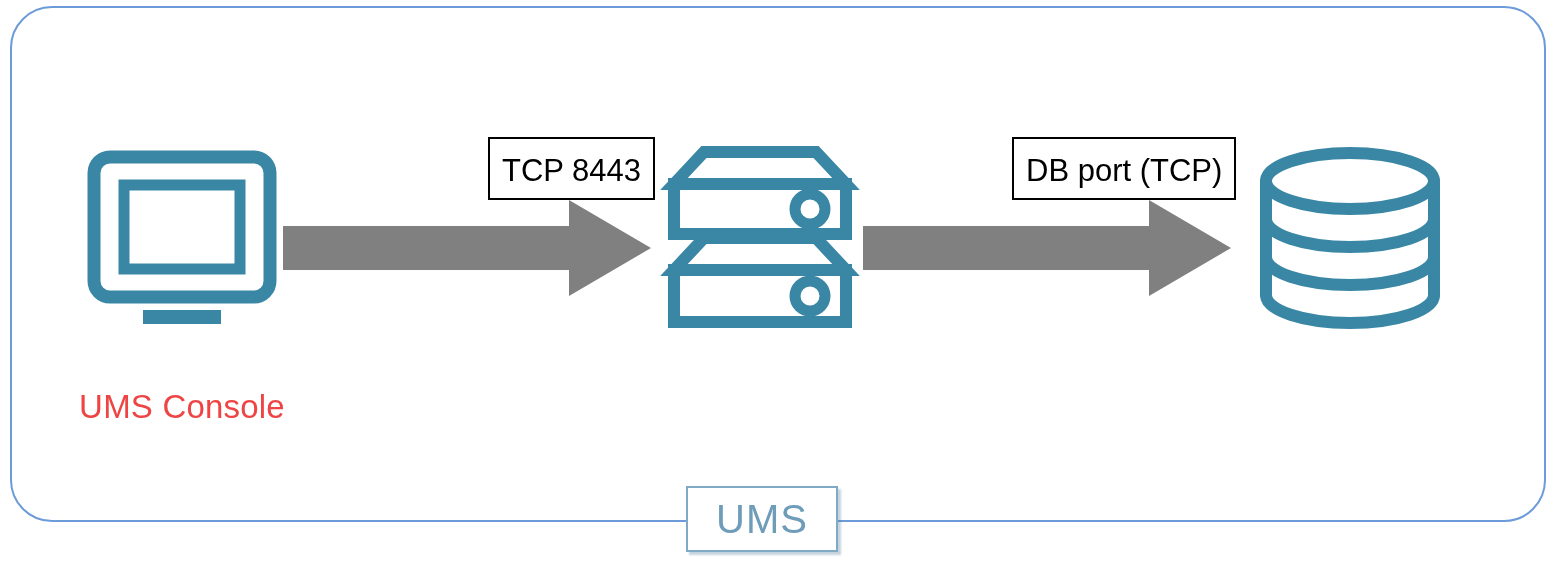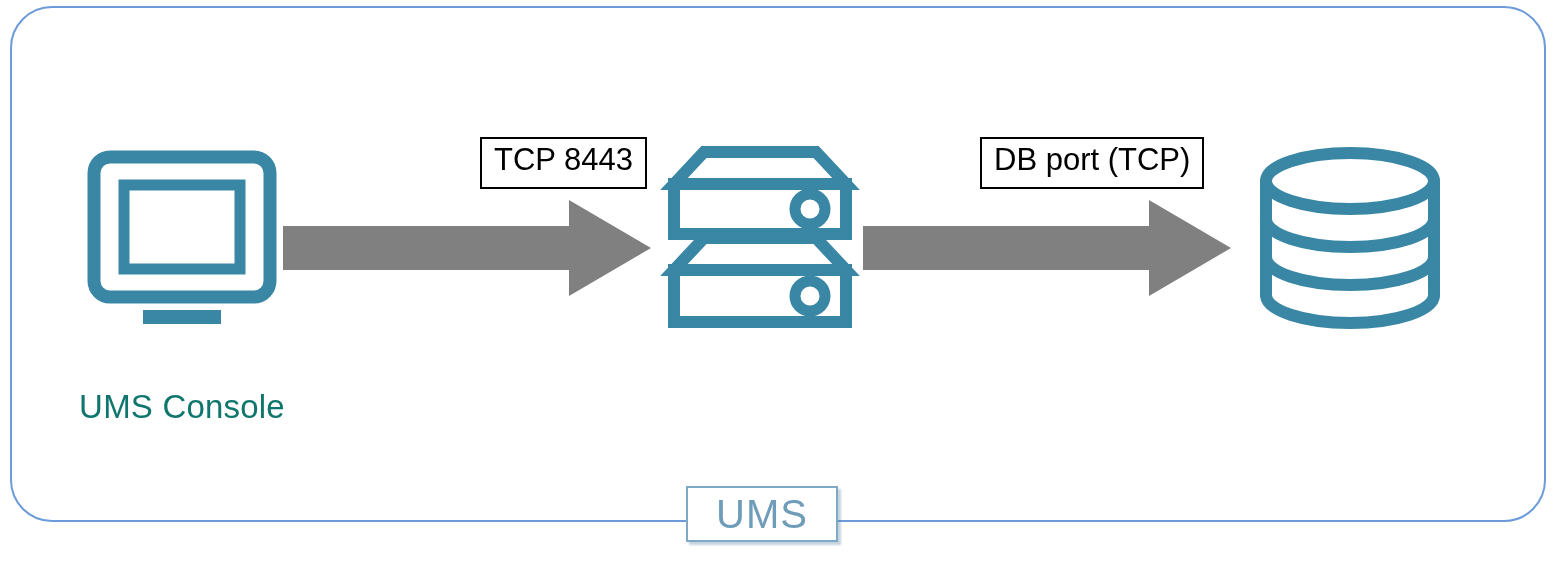--- a/index.html
+++ b/index.html
@@ -42,21 +42,21 @@
   }
   .node-icon {
     height: 200px;
     display: flex;
     align-items: center;
     justify-content: center;
   }
   .node-label {
     margin-top: 48px;
     font-size: 33px;
-    color: #0f766e;
+    color: #ef4444;
     white-space: nowrap;
     letter-spacing: 0.2px;
   }
 
   #node-console { left: 32px; }
   #node-server  { left: 610px; }
   #node-db      { left: 1200px; }
 
   
   .arrow {
@@ -69,34 +69,35 @@
 
   
   .port-box {
     position: absolute;
     background: #ffffff;
     border: 2px solid #000000;
     box-sizing: border-box;
     font-size: 31px;
     color: #000000;
     line-height: 1;
-    padding: 5px 12px 12px 12px;
+    padding: 16px 12px 12px 12px;
     white-space: nowrap;
     text-align: center;
+    margin-left: 8px;
   }
   #port-1 { left: 480px; top: 137px; }
-  #port-2 { left: 980px; top: 137px; }
+  #port-2 { left: 1004px; top: 137px; }
 
   
   .badge {
     position: absolute;
     left: 686px;
     top: 486px;
     width: 152px;
-    height: 56px;
+    height: 66px;
     background: #ffffff;
     border: 2px solid #7fa9c4;
     box-sizing: border-box;
     display: flex;
     align-items: center;
     justify-content: center;
     box-shadow: 3px 3px 2px rgba(90,130,160,0.35);
   }
   .badge-text {
     font-size: 40px;

